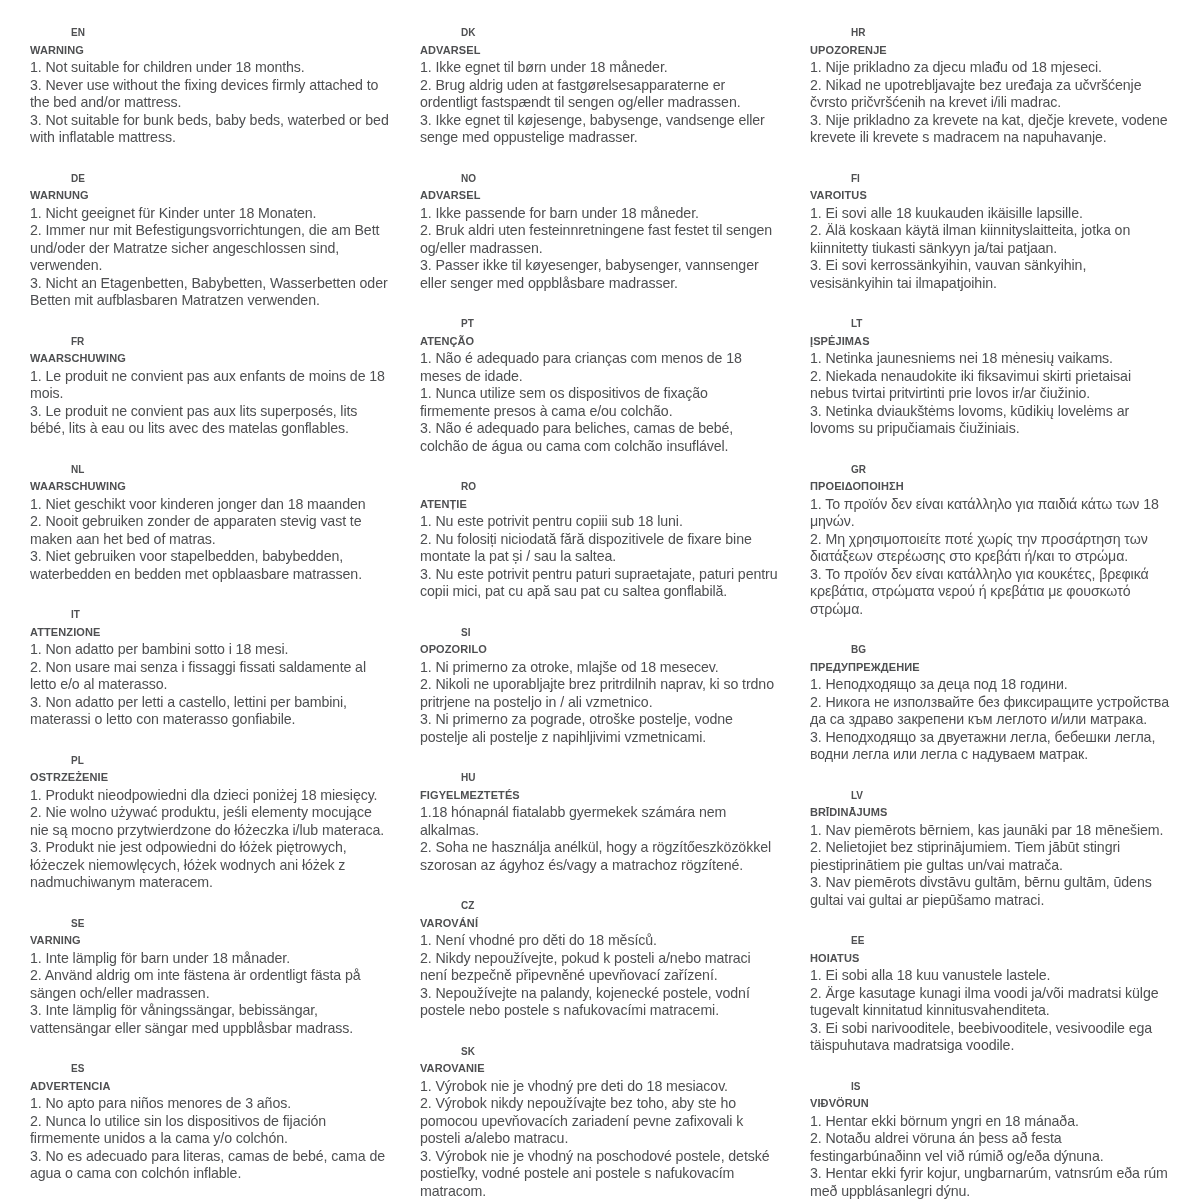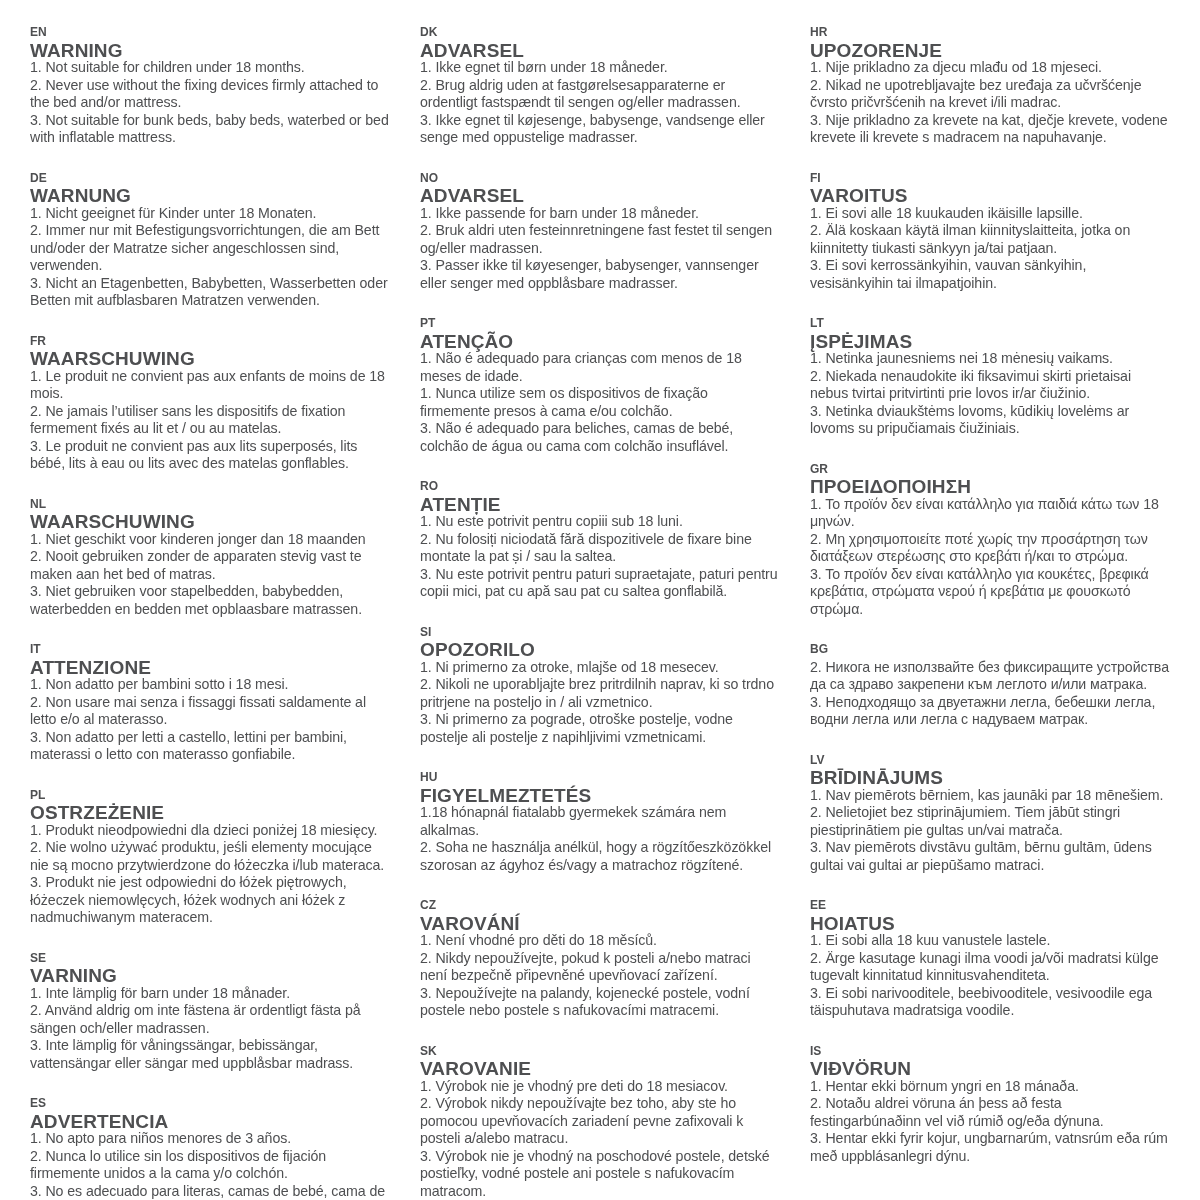--- a/index.html
+++ b/index.html
@@ -22,61 +22,61 @@
     display: grid;
     grid-template-columns: 1fr 1fr 1fr;
     column-gap: 30px;
   }
   .col { min-width: 0; }
   section.lang {
     margin: 0 0 23px 0;
   }
   .code {
     font-weight: bold;
-    font-size: 12px;
+    font-size: 10px;
     line-height: 17.5px;
+    margin-left: 41px;
   }
   .title {
     font-weight: bold;
-    font-size: 19px;
+    font-size: 11px;
     line-height: 17.5px;
     letter-spacing: 0.1px;
   }
   p.item {
     margin: 0;
     font-size: 14.2px;
     line-height: 17.5px;
     letter-spacing: -0.1px;
   }
 </style>
 </head>
 <body>
 
 <div class="sheet">
 
   <div class="col">
     <section class="lang">
       <div class="code">EN</div>
       <div class="title">WARNING</div>
       <p class="item">1. Not suitable for children under 18 months.</p>
-      <p class="item">2. Never use without the fixing devices firmly attached to the bed and/or mattress.</p>
+      <p class="item">3. Never use without the fixing devices firmly attached to the bed and/or mattress.</p>
       <p class="item">3. Not suitable for bunk beds, baby beds, waterbed or bed with inflatable mattress.</p>
     </section>
     <section class="lang">
       <div class="code">DE</div>
       <div class="title">WARNUNG</div>
       <p class="item">1. Nicht geeignet für Kinder unter 18 Monaten.</p>
       <p class="item">2. Immer nur mit Befestigungsvorrichtungen, die am Bett und/oder der Matratze sicher angeschlossen sind, verwenden.</p>
       <p class="item">3. Nicht an Etagenbetten, Babybetten, Wasserbetten oder Betten mit aufblasbaren Matratzen verwenden.</p>
     </section>
     <section class="lang">
       <div class="code">FR</div>
       <div class="title">WAARSCHUWING</div>
       <p class="item">1. Le produit ne convient pas aux enfants de moins de 18 mois.</p>
-      <p class="item">2. Ne jamais l’utiliser sans les dispositifs de fixation fermement fixés au lit et / ou au matelas.</p>
       <p class="item">3. Le produit ne convient pas aux lits superposés, lits bébé, lits à eau ou lits avec des matelas gonflables.</p>
     </section>
     <section class="lang">
       <div class="code">NL</div>
       <div class="title">WAARSCHUWING</div>
       <p class="item">1. Niet geschikt voor kinderen jonger dan 18 maanden</p>
       <p class="item">2. Nooit gebruiken zonder de apparaten stevig vast te maken aan het bed of matras.</p>
       <p class="item">3. Niet gebruiken voor stapelbedden, babybedden, waterbedden en bedden met opblaasbare matrassen.</p>
     </section>
     <section class="lang">
@@ -191,20 +191,22 @@
     </section>
     <section class="lang">
       <div class="code">GR</div>
       <div class="title">ΠΡΟΕΙΔΟΠΟΙΗΣΗ</div>
       <p class="item">1. Το προϊόν δεν είναι κατάλληλο για παιδιά κάτω των 18 μηνών.</p>
       <p class="item">2. Μη χρησιμοποιείτε ποτέ χωρίς την προσάρτηση των διατάξεων στερέωσης στο κρεβάτι ή/και το στρώμα.</p>
       <p class="item">3. Το προϊόν δεν είναι κατάλληλο για κουκέτες, βρεφικά κρεβάτια, στρώματα νερού ή κρεβάτια με φουσκωτό στρώμα.</p>
     </section>
     <section class="lang">
       <div class="code">BG</div>
+      <div class="title">ПРЕДУПРЕЖДЕНИЕ</div>
+      <p class="item">1. Неподходящо за деца под 18 години.</p>
       <p class="item">2. Никога не използвайте без фиксиращите устройства да са здраво закрепени към леглото и/или матрака.</p>
       <p class="item">3. Неподходящо за двуетажни легла, бебешки легла, водни легла или легла с надуваем матрак.</p>
     </section>
     <section class="lang">
       <div class="code">LV</div>
       <div class="title">BRĪDINĀJUMS</div>
       <p class="item">1. Nav piemērots bērniem, kas jaunāki par 18 mēnešiem.</p>
       <p class="item">2. Nelietojiet bez stiprinājumiem. Tiem jābūt stingri piestiprinātiem pie gultas un/vai matrača.</p>
       <p class="item">3. Nav piemērots divstāvu gultām, bērnu gultām, ūdens gultai vai gultai ar piepūšamo matraci.</p>
     </section>

